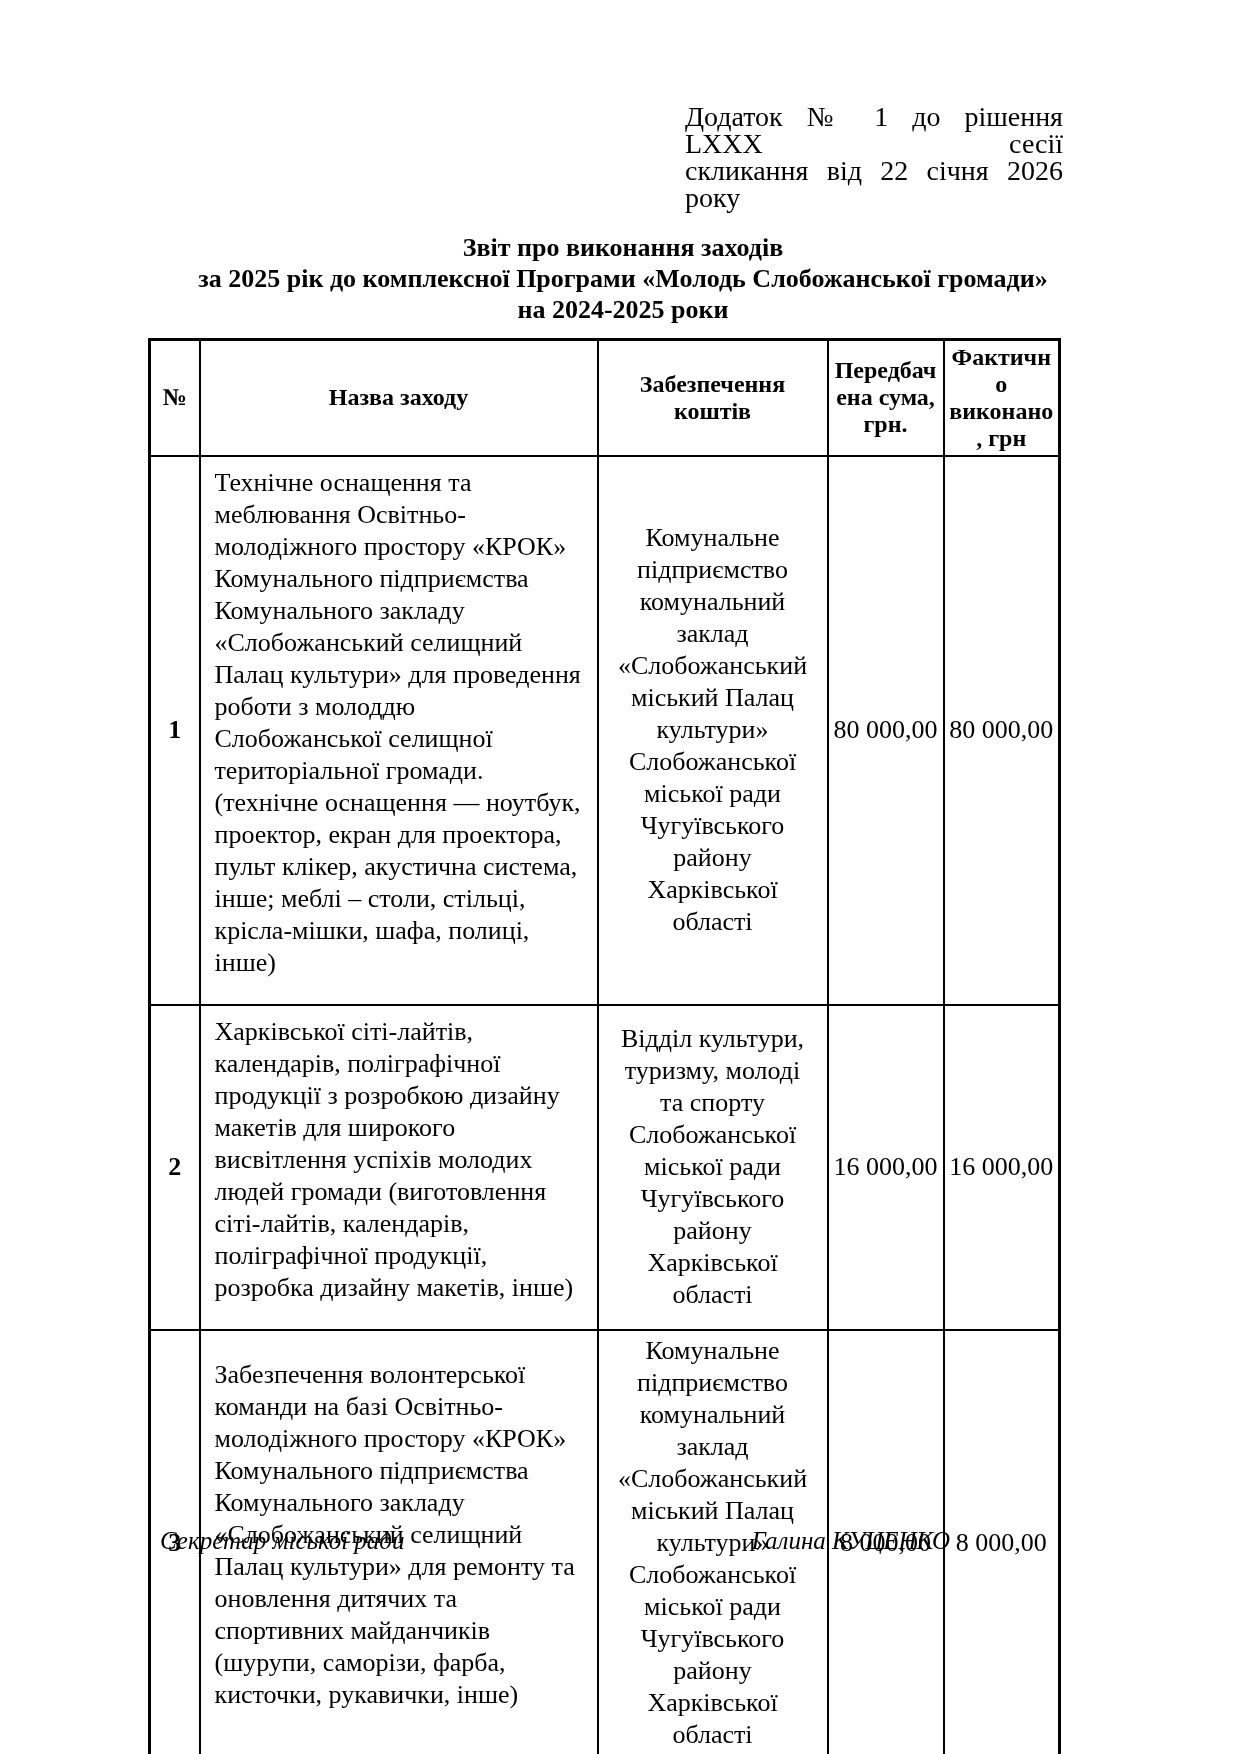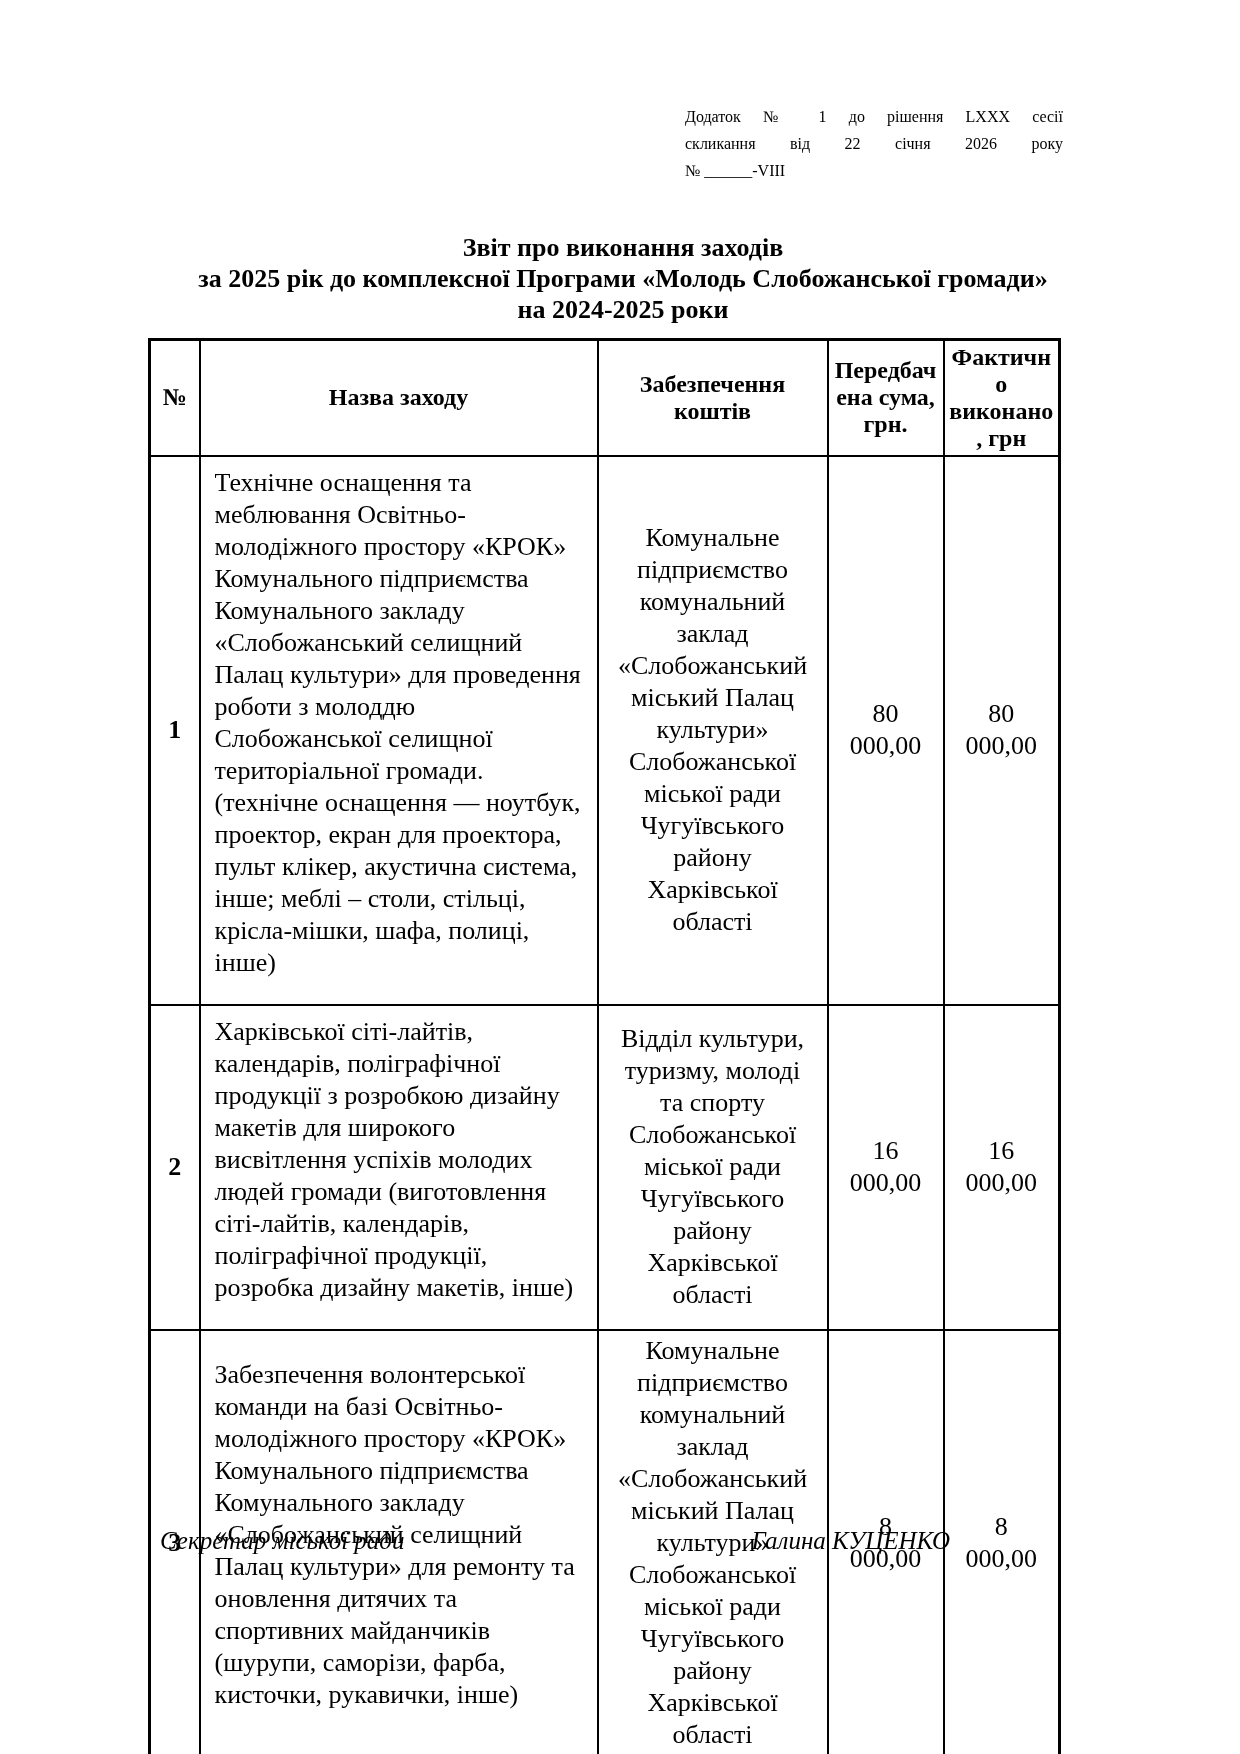--- a/index.html
+++ b/index.html
@@ -19,21 +19,21 @@
     width: 1240px;
     height: 1754px;
     overflow: hidden;
   }
   
   .appendix {
     position: absolute;
     left: 685px;
     top: 103px;
     width: 378px;
-    font-size: 16px;
+    font-size: 28px;
     line-height: 27px;
   }
   .appendix-line.just {
     text-align: justify;
     text-align-last: justify;
   }
   
   .doc-title {
     position: absolute;
     left: 3px;
@@ -79,21 +79,21 @@
   td.cell-name {
     text-align: left;
     padding: 10px 8px 25px 14px;
   }
   td.cell-manager {
     text-align: center;
     padding: 4px 12px;
   }
   td.cell-amount {
     text-align: center;
-    padding: 2px 20px;
+    padding: 2px 4px;
     border-radius: 7px;
   }
   tr.total-row td {
     font-weight: bold;
     font-size: 27px;
     height: 58px;
   }
   td.cell-total-label {
     text-align: left;
     padding-left: 10px;
@@ -111,21 +111,20 @@
   }
 </style>
 </head>
 <body>
 
 <div class="page">
 
   <div class="appendix">
     <div class="appendix-line just">Додаток № 1 до рішення LXXX сесії</div>
     <div class="appendix-line just">скликання від 22 січня 2026 року</div>
-    <div class="appendix-line">№ ______-VIII</div>
   </div>
 
   <div class="doc-title">
     <div>Звіт про виконання заходів</div>
     <div>за 2025 рік до комплексної Програми «Молодь Слобожанської громади»</div>
     <div>на 2024-2025 роки</div>
   </div>
 
   <table class="report-table">
     <colgroup>

